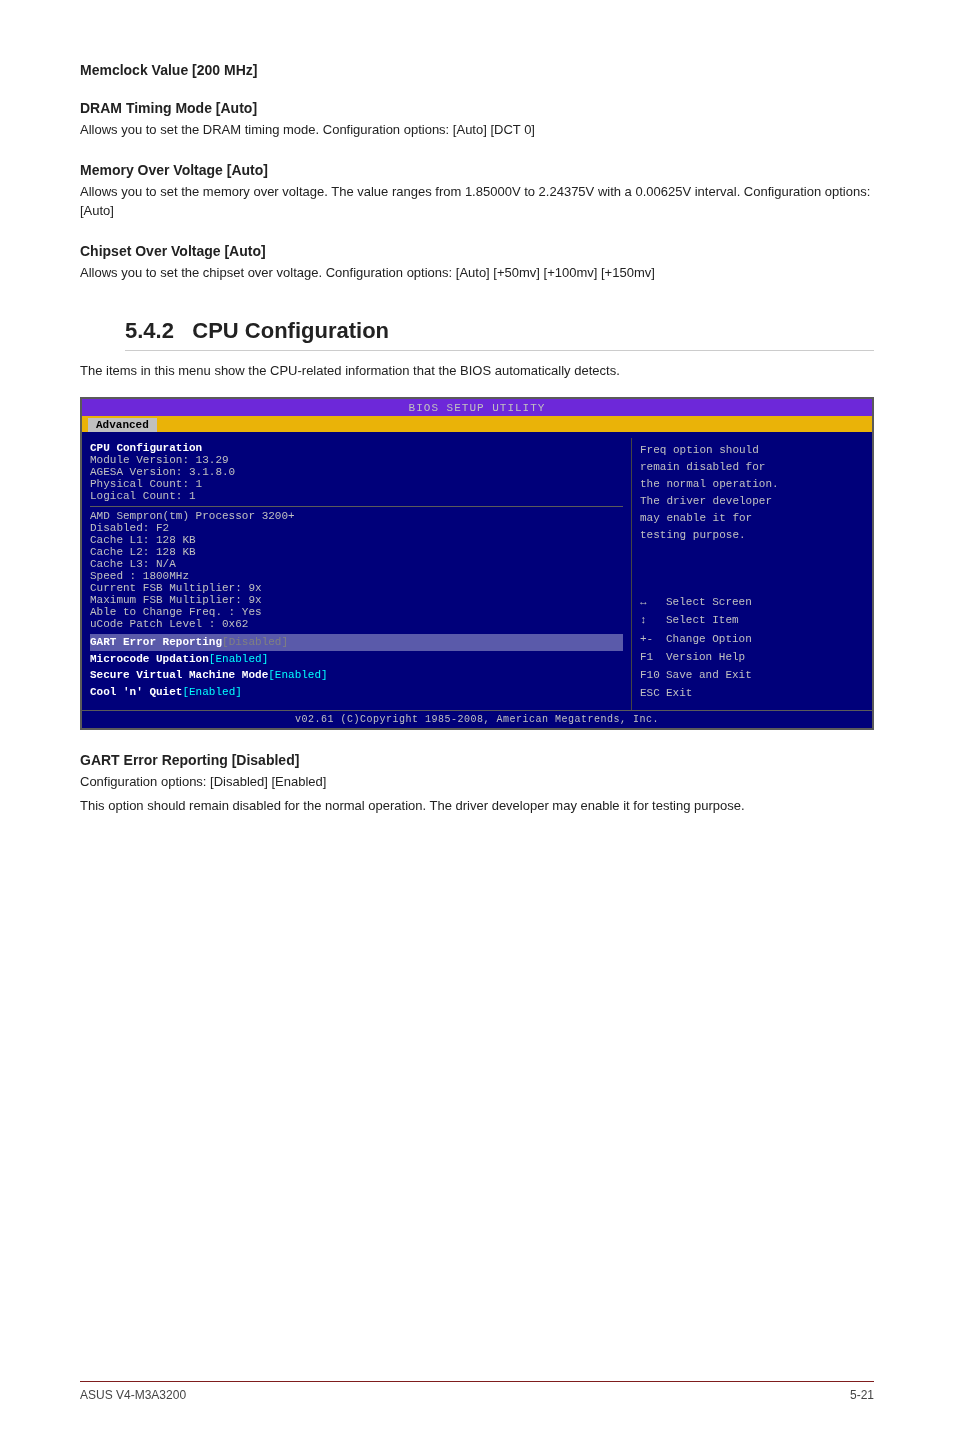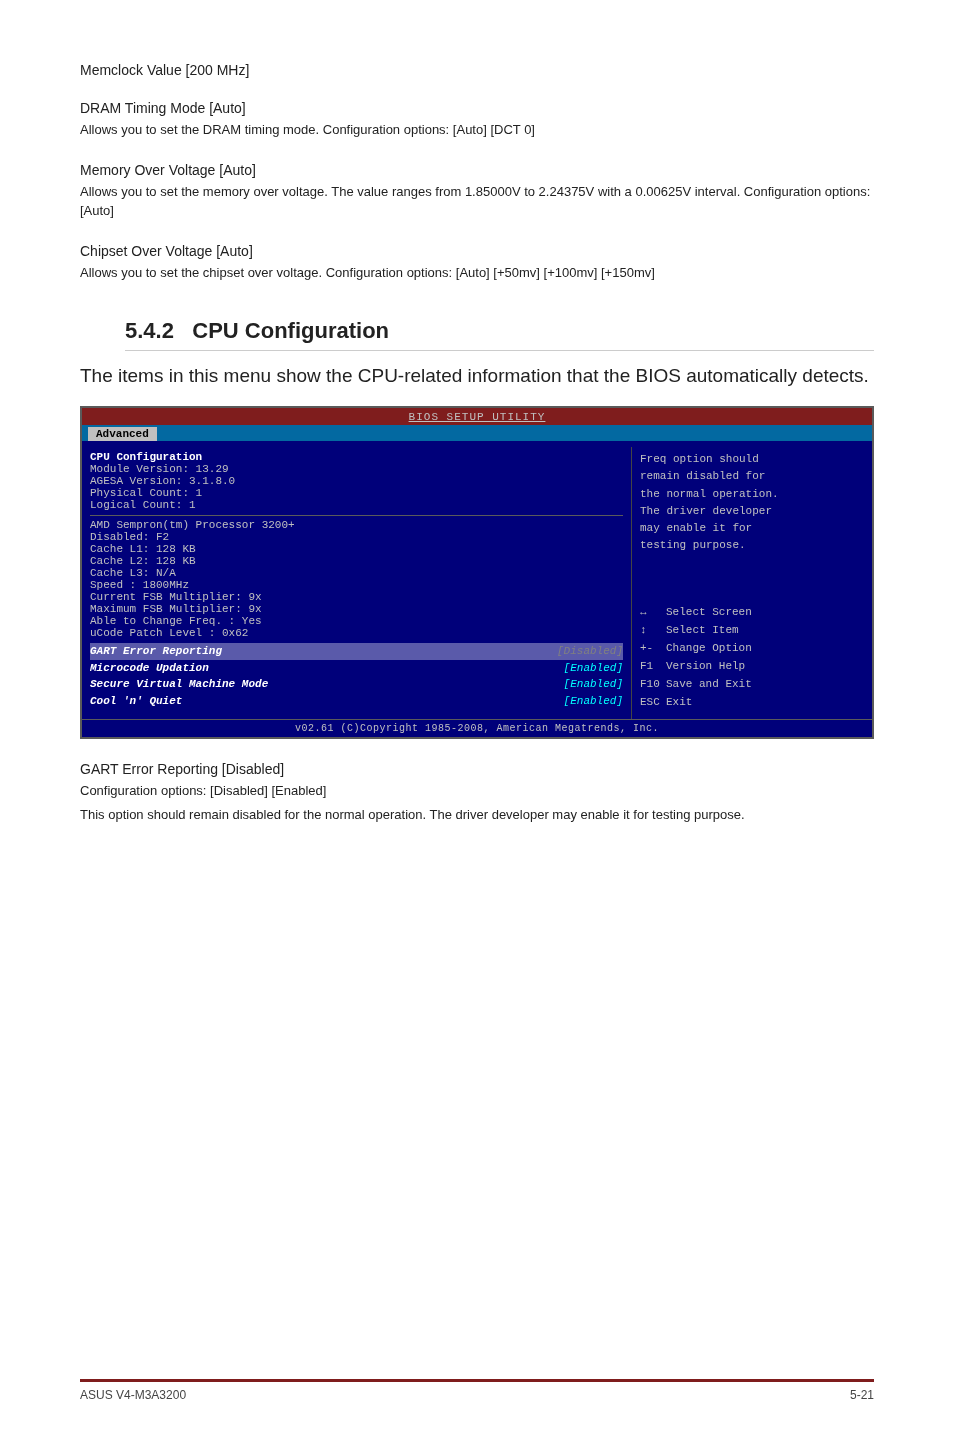--- a/index.html
+++ b/index.html
@@ -7,21 +7,21 @@
       font-family: Arial, sans-serif;
       font-size: 14px;
       color: #222;
       background: #fff;
       width: 954px;
       min-height: 1438px;
       padding: 40px 80px 60px 80px;
     }
 
     .section-heading {
-      font-weight: normal;
+      font-weight: bold;
       font-size: 14px;
       margin-bottom: 4px;
       margin-top: 22px;
     }
 
     .section-text {
       font-size: 13px;
       line-height: 1.5;
       margin-bottom: 4px;
     }
@@ -30,48 +30,47 @@
       font-size: 22px;
       font-weight: bold;
       margin-top: 36px;
       margin-bottom: 10px;
       border-bottom: 1px solid #ccc;
       padding-bottom: 6px;
       margin-left: 45px;
     }
 
     .chapter-intro {
-      font-size: 19px;
+      font-size: 13px;
       line-height: 1.55;
       margin-bottom: 0;
     }
 
     
     .bios-box {
       background: #00007a;
       color: #c0c0c0;
       font-family: 'Courier New', Courier, monospace;
       font-size: 11px;
       border: 2px solid #5a5a5a;
       margin: 16px 0 20px 0;
       padding: 0;
     }
 
     .bios-title-bar {
-      background: #7f1d1d;
+      background: #6d28d9;
       color: #c0c0c0;
       text-align: center;
       font-size: 11px;
       padding: 3px 0 2px 0;
       letter-spacing: 1px;
-      text-decoration: underline;
     }
 
     .bios-tab-bar {
-      background: #0369a1;
+      background: #eab308;
       padding: 2px 6px 0 6px;
     }
 
     .bios-tab {
       display: inline-block;
       background: #c0c0c0;
       color: #000;
       padding: 1px 8px;
       font-size: 11px;
       font-weight: bold;
@@ -104,23 +103,22 @@
     .bios-white {
       color: #ffffff;
     }
 
     .bios-normal {
       color: #c0c0c0;
     }
 
     .bios-row {
       display: flex;
-      justify-content: space-between;
+      justify-content: flex-start;
       line-height: 1.5;
-      font-style: italic;
     }
 
     .bios-row-label {
       color: #ffffff;
       font-weight: bold;
     }
 
     .bios-row-value {
       color: #00ffff;
     }
@@ -160,21 +158,21 @@
       margin: 3px 0;
     }
 
     .page-footer {
       position: absolute;
       bottom: 36px;
       left: 80px;
       right: 80px;
       display: flex;
       justify-content: space-between;
-      border-top: 3px solid #7f1d1d;
+      border-top: 1px solid #7f1d1d;
       padding-top: 6px;
       font-size: 12px;
       color: #444;
     }
   </style>
 </head>
 <body>
 
 <div>
 

